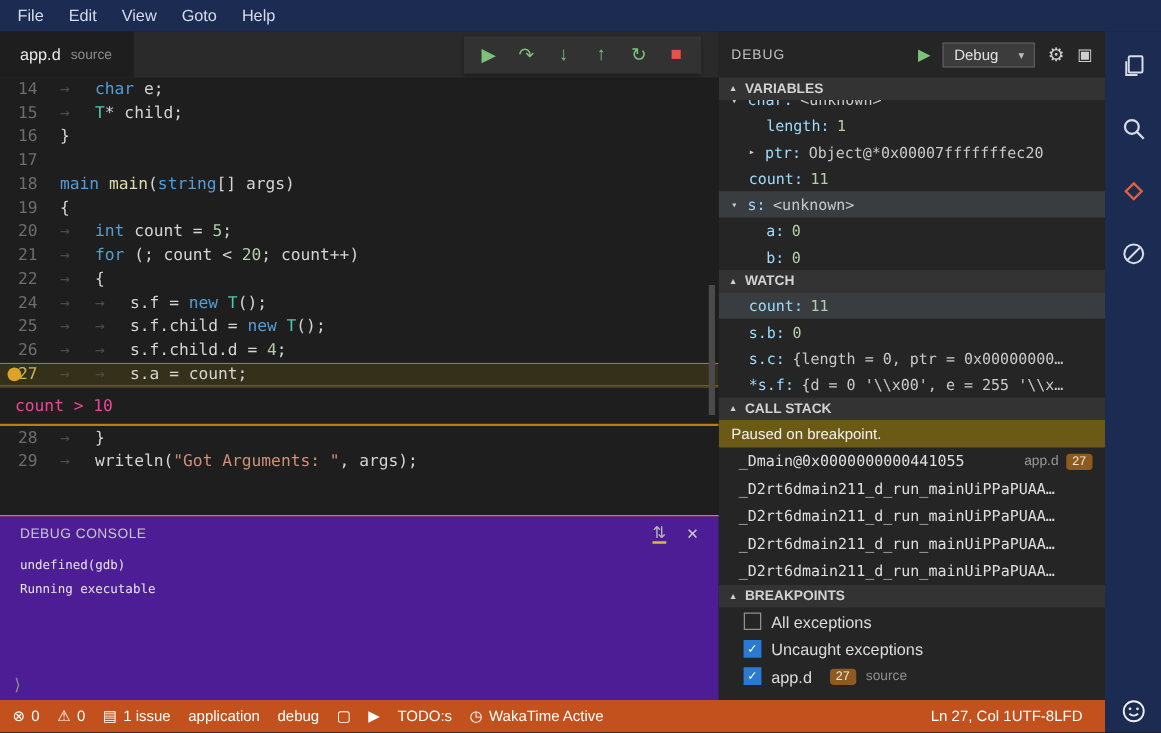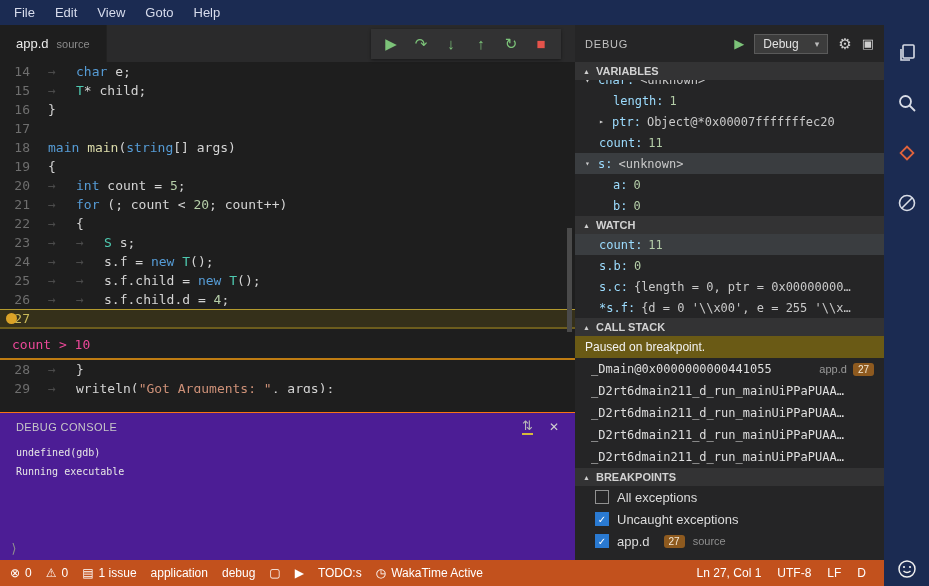--- a/index.html
+++ b/index.html
@@ -74,21 +74,21 @@
   .badge{background:#8e5a1f;color:#f5ead7;font-family:"Liberation Sans",sans-serif;font-size:10px;padding:1px 5px;border-radius:3px;margin-left:6px;flex:none;}
 
   .bp-row{height:22px;display:flex;align-items:center;gap:8px;padding:0 22px 0 20px;font-size:13px;color:#dcdcdc;}
   .cb{width:14px;height:14px;border:1px solid #919191;display:flex;align-items:center;justify-content:center;font-size:10px;color:#fff;flex:none;}
   .cb.checked{background:#2a7ad2;border-color:#2a7ad2;}
   .bp-hint{color:#8f8f8f;font-size:11px;}
 
   
   .statusbar{position:absolute;left:0;bottom:0;width:884px;height:26px;background:#c2511d;display:flex;align-items:center;padding:0 10px;color:#fff;}
   .sb-left{display:flex;align-items:center;gap:14px;}
-  .sb-right{margin-left:auto;display:flex;align-items:center;gap:16px;padding-right:8px;}
+  .sb-right{margin-left:auto;display:flex;align-items:center;padding-right:8px;}
   .sb-item{display:flex;align-items:center;gap:5px;font-size:12px;cursor:pointer;white-space:nowrap;}
   .sb-icon{font-size:12px;}
 </style>
 </head>
 <body>
 
 <div class="menubar" id="menubar">
     <div class="menu-item">File</div>
     <div class="menu-item">Edit</div>
     <div class="menu-item">View</div>
@@ -142,38 +142,35 @@
       </div>
       <div class="code-row">
         <div class="gutter">21</div>
         <div class="code"><span class="ws">→</span><span class="kw">for</span><span class="pl"> (; count &lt; </span><span class="numlit">20</span><span class="pl">; count++)</span></div>
       </div>
       <div class="code-row">
         <div class="gutter">22</div>
         <div class="code"><span class="ws">→</span><span class="pl">{</span></div>
       </div>
       <div class="code-row">
-        <div class="gutter">23</div>
-        <div class="code"><span class="ws">→</span><span class="ws">→</span><span class="ty">S</span><span class="pl"> s;</span></div>
-      </div>
-      <div class="code-row">
         <div class="gutter">24</div>
         <div class="code"><span class="ws">→</span><span class="ws">→</span><span class="pl">s.f = </span><span class="kw">new</span><span class="pl"> </span><span class="ty">T</span><span class="pl">();</span></div>
       </div>
       <div class="code-row">
         <div class="gutter">25</div>
         <div class="code"><span class="ws">→</span><span class="ws">→</span><span class="pl">s.f.child = </span><span class="kw">new</span><span class="pl"> </span><span class="ty">T</span><span class="pl">();</span></div>
       </div>
       <div class="code-row">
         <div class="gutter">26</div>
         <div class="code"><span class="ws">→</span><span class="ws">→</span><span class="pl">s.f.child.d = </span><span class="numlit">4</span><span class="pl">;</span></div>
       </div>
       <div class="code-row current">
         <span class="bp-dot"></span>
         <div class="gutter">27</div>
+        <div class="code"><span class="ws">→</span><span class="ws">→</span><span class="pl">s.a = count;</span></div>
       </div>
       <div class="peek">count &gt; 10</div>
       <div class="code-row">
         <div class="gutter">28</div>
         <div class="code"><span class="ws">→</span><span class="pl">}</span></div>
       </div>
       <div class="code-row">
         <div class="gutter">29</div>
         <div class="code"><span class="ws">→</span><span class="pl">writeln(</span><span class="str">"Got Arguments: "</span><span class="pl">, args);</span></div>
       </div>

